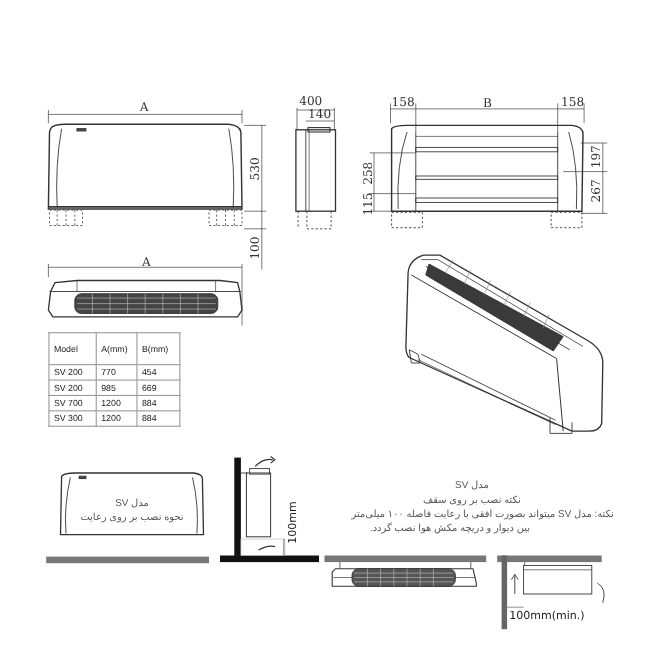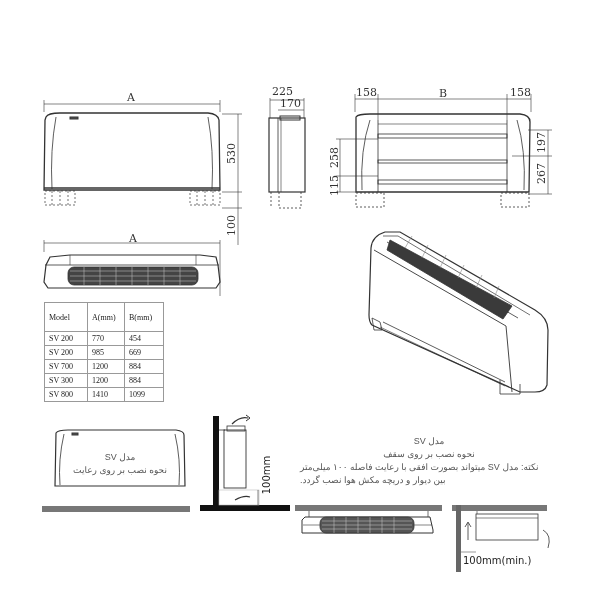--- a/index.html
+++ b/index.html
@@ -1,21 +1,21 @@
 <!DOCTYPE html>
 <html><head>
 <meta charset="utf-8">
 <style>
   html, body { margin:0; padding:0; background:#fff; }
   body { width:600px; height:600px; position:relative; overflow:hidden; font-family:"DejaVu Serif", serif; color:#333; }
   svg.draw { position:absolute; left:0; top:0; }
   .lbl { position:absolute; font-family:"DejaVu Serif", serif; font-size:11px; color:#333; line-height:1; white-space:nowrap; }
   .vlbl { position:absolute; font-family:"DejaVu Serif", serif; font-size:11px; color:#333; transform:rotate(-90deg); transform-origin:center; white-space:nowrap; line-height:1; }
   .sans { font-family:"DejaVu Sans", sans-serif; }
-  table.spec { position:absolute; left:44px; top:302px; border-collapse:collapse; font-family:Liberation Serif, serif; font-size:8px; color:#222; }
+  table.spec { position:absolute; left:44px; top:302px; border-collapse:collapse; font-family:Liberation Sans, sans-serif; font-size:8px; color:#222; }
   table.spec td, table.spec th { border:1px solid #999; padding:0 4px; height:13px; font-weight:normal; text-align:left; }
   table.spec th { height:28px; }
   .fa { position:absolute; direction:rtl; font-family:Liberation Sans, sans-serif; font-size:9px; color:#555; text-align:center; white-space:nowrap; line-height:13px; }
 </style>
 </head>
 <body>
 
 <svg class="draw" width="600" height="600" viewBox="0 0 600 600">
   <g stroke="#333" fill="none" stroke-width="1">
 
@@ -183,22 +183,22 @@
       <line x1="461" y1="552" x2="476" y2="552" stroke-width="0.5"></line>
       <path d="M543 530 Q552 535 548 548" stroke-width="0.8"></path>
     </g>
   </g>
 </svg>
 
 <span class="lbl" style="left:127px;top:92px">A</span>
 <span class="vlbl" style="left:221px;top:148px">530</span>
 <span class="vlbl" style="left:221px;top:220px">100</span>
 
-<span class="lbl" style="left:272px;top:86px">225</span>
-<span class="lbl" style="left:280px;top:98px">170</span>
+<span class="lbl" style="left:272px;top:86px">400</span>
+<span class="lbl" style="left:280px;top:98px">140</span>
 
 <span class="lbl" style="left:356px;top:87px">158</span>
 <span class="lbl" style="left:439px;top:88px">B</span>
 <span class="lbl" style="left:510px;top:87px">158</span>
 <span class="vlbl" style="left:531px;top:137px">197</span>
 <span class="vlbl" style="left:531px;top:168px">267</span>
 <span class="vlbl" style="left:324px;top:152px">258</span>
 <span class="vlbl" style="left:324px;top:180px">115</span>
 
 <span class="lbl" style="left:129px;top:233px">A</span>
@@ -223,35 +223,30 @@
   <tr>
         <td>SV 700</td>
         <td>1200</td>
         <td>884</td>
       </tr>
   <tr>
         <td>SV 300</td>
         <td>1200</td>
         <td>884</td>
       </tr>
-  <tr>
-        <td>SV 800</td>
-        <td>1410</td>
-        <td>1099</td>
-      </tr>
 </tbody>
   </table>
 
 <div class="fa" style="left:60px;top:451px;width:120px">
   <div>مدل SV</div>
   <div>نحوه نصب بر روی رعایت</div>
 </div>
 
 <span class="vlbl sans" style="left:248px;top:470px;font-size:10px;color:#222">100mm</span>
 
 <div class="fa" style="left:300px;top:435px;width:258px">
   <div>مدل SV</div>
-  <div>نحوه نصب بر روی سقف</div>
-  <div style="text-align:left">نکته: مدل SV میتواند بصورت افقی با رعایت فاصله ۱۰۰ میلی‌متر</div>
-  <div style="text-align:left;padding-right:40px">بین دیوار و دریچه مکش هوا نصب گردد.</div>
+  <div>نکته نصب بر روی سقف</div>
+  <div style="text-align:right">نکته: مدل SV میتواند بصورت افقی با رعایت فاصله ۱۰۰ میلی‌متر</div>
+  <div style="text-align:center;padding-right:40px">بین دیوار و دریچه مکش هوا نصب گردد.</div>
 </div>
 
 <span class="lbl sans" style="left:463px;top:556px;font-size:10px;color:#222">100mm(min.)</span>
 
 </body></html>

